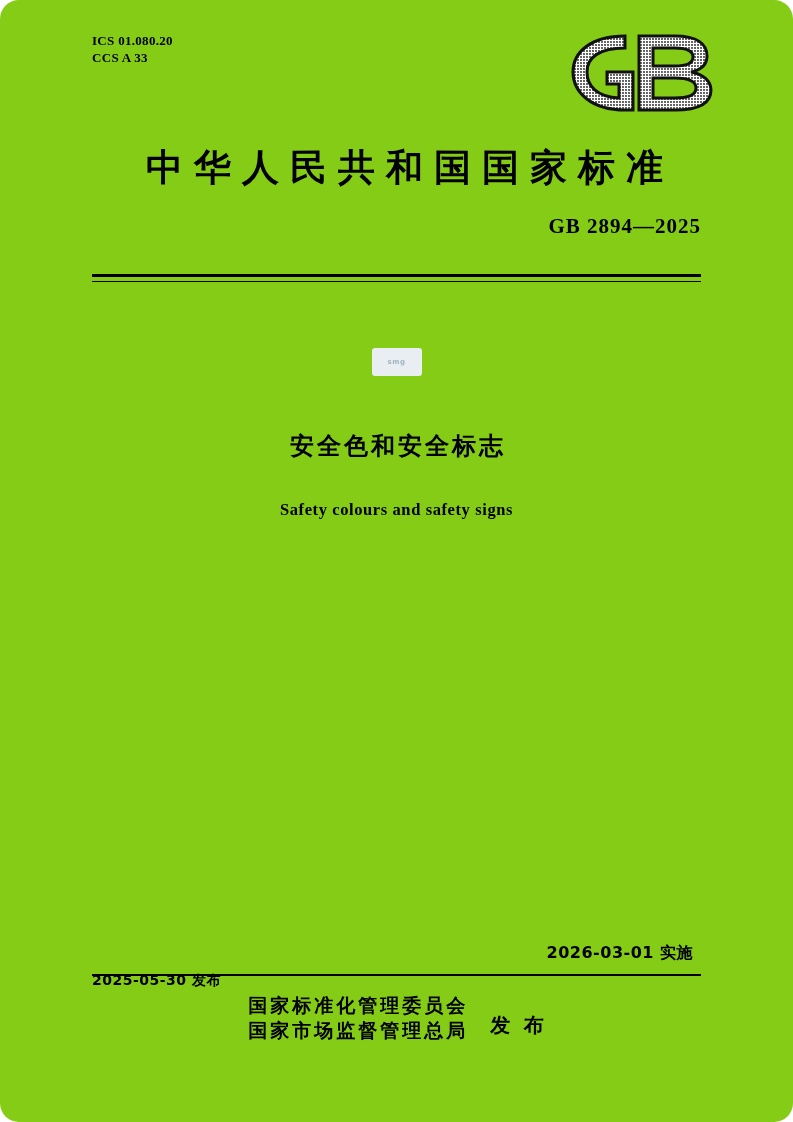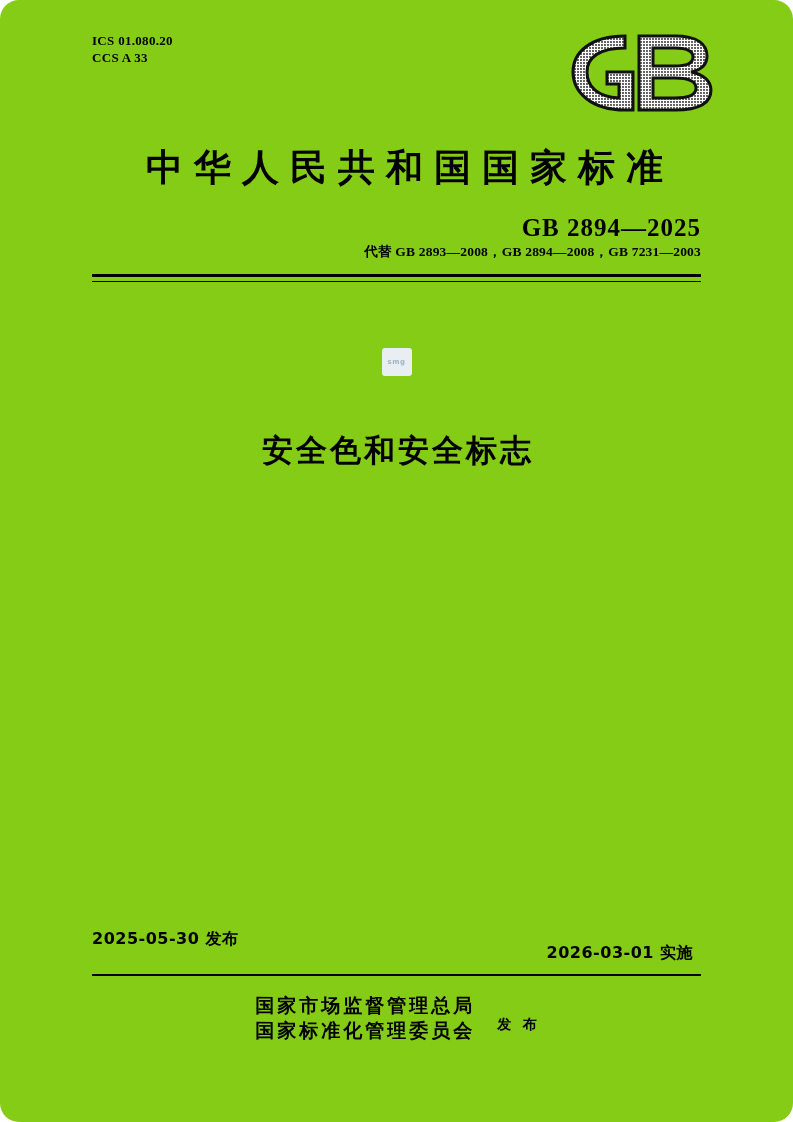--- a/index.html
+++ b/index.html
@@ -60,21 +60,21 @@
     white-space: nowrap;
   }
 
   
   .std-no {
     position: absolute;
     right: 92px;
     top: 214px;
     font-family: "Liberation Serif", serif;
     font-weight: bold;
-    font-size: 25px;
+    font-size: 21px;
     letter-spacing: 1px;
     white-space: nowrap;
   }
   .replaces {
     position: absolute;
     right: 92px;
     top: 243px;
     font-family: "Liberation Serif", serif;
     font-weight: bold;
     font-size: 13.5px;
@@ -91,21 +91,21 @@
   }
   .rule-thick { top: 274px; height: 3px; }
   .rule-thin  { top: 281px; height: 1px; }
 
   
   .watermark {
     position: absolute;
     left: 50%;
     top: 348px;
     transform: translateX(-50%);
-    width: 30px;
+    width: 50px;
     height: 28px;
     border-radius: 3px;
     background: #e8eef2;
     display: flex;
     align-items: center;
     justify-content: center;
     font-family: "DejaVu Sans", sans-serif;
     font-size: 7px;
     font-weight: bold;
     color: #9fb4c4;
@@ -113,21 +113,21 @@
   }
 
   
   .doc-title-cn {
     position: absolute;
     left: 0; right: 0;
     top: 430px;
     text-align: center;
     font-family: "DejaVu Sans", sans-serif;
     font-weight: bold;
-    font-size: 31px;
+    font-size: 24px;
     letter-spacing: 3px;
     text-indent: 3px;
   }
   .doc-title-en {
     position: absolute;
     left: 0; right: 0;
     top: 500px;
     text-align: center;
     font-family: "Liberation Serif", serif;
     font-weight: bold;
@@ -140,24 +140,24 @@
     position: absolute;
     left: 92px;
     right: 92px;
     top: 974px;
     height: 2px;
     background: #000;
   }
   .date-issue {
     position: absolute;
     left: 92px;
-    top: 929px;
-    font-family: "DejaVu Sans", sans-serif;
-    font-weight: bold;
-    font-size: 16px;
+    top: 972px;
+    font-family: "DejaVu Sans", sans-serif;
+    font-weight: bold;
+    font-size: 14px;
     letter-spacing: 0.5px;
     white-space: nowrap;
   }
   .date-impl {
     position: absolute;
     right: 100px;
     top: 943px;
     font-family: "DejaVu Sans", sans-serif;
     font-weight: bold;
     font-size: 16px;
@@ -177,23 +177,23 @@
   .issuer-names {
     font-family: "DejaVu Sans", sans-serif;
     font-weight: bold;
     font-size: 19px;
     line-height: 25px;
     letter-spacing: 3px;
     text-indent: 3px;
     text-align: center;
   }
   .issuer-action {
-    font-family: Liberation Serif, serif;
-    font-weight: bold;
-    font-size: 14px;
+    font-family: Liberation Sans, sans-serif;
+    font-weight: bold;
+    font-size: 20px;
     letter-spacing: 4px;
     text-indent: 4px;
     margin-left: 18px;
     padding-top: 14px;
     text-align: right;
   }
 </style>
 </head>
 <body>
 
@@ -227,34 +227,34 @@
                C 164 77, 152 84, 128 84
                L 92 84 Z
                M 106 22 L 106 40 L 128 40 C 140 40, 146 37, 146 31 C 146 25, 140 22, 128 22 Z
                M 106 52 L 106 72 L 128 72 C 142 72, 149 69, 149 62 C 149 55, 142 52, 128 52 Z" fill="url(#hatch)" stroke="#111" stroke-width="3" fill-rule="evenodd"></path>
     </svg>
   </div>
 
   <div class="cn-title">中华人民共和国国家标准</div>
 
   <div class="std-no">GB 2894—2025</div>
-  <div class="replaces">代替 GB 2893—2008，GB 2894—2008，GB 7231—2003</div>
 
   <div class="rule rule-thick"></div>
   <div class="rule rule-thin"></div>
 
   <div class="watermark">smg</div>
 
   <div class="doc-title-cn">安全色和安全标志</div>
+  <div class="doc-title-en">Safety colours and safety signs</div>
 
   <div class="date-issue">2025-05-30 发布</div>
   <div class="date-impl">2026-03-01 实施</div>
   <div class="footer-rule"></div>
 
   <div class="issuer-wrap">
     <div class="issuer-names">
+      <div>国家标准化管理委员会</div>
       <div>国家市场监督管理总局</div>
-      <div>国家标准化管理委员会</div>
     </div>
     <div class="issuer-action">发 布</div>
   </div>
 
 </div>
 
 </body></html>

